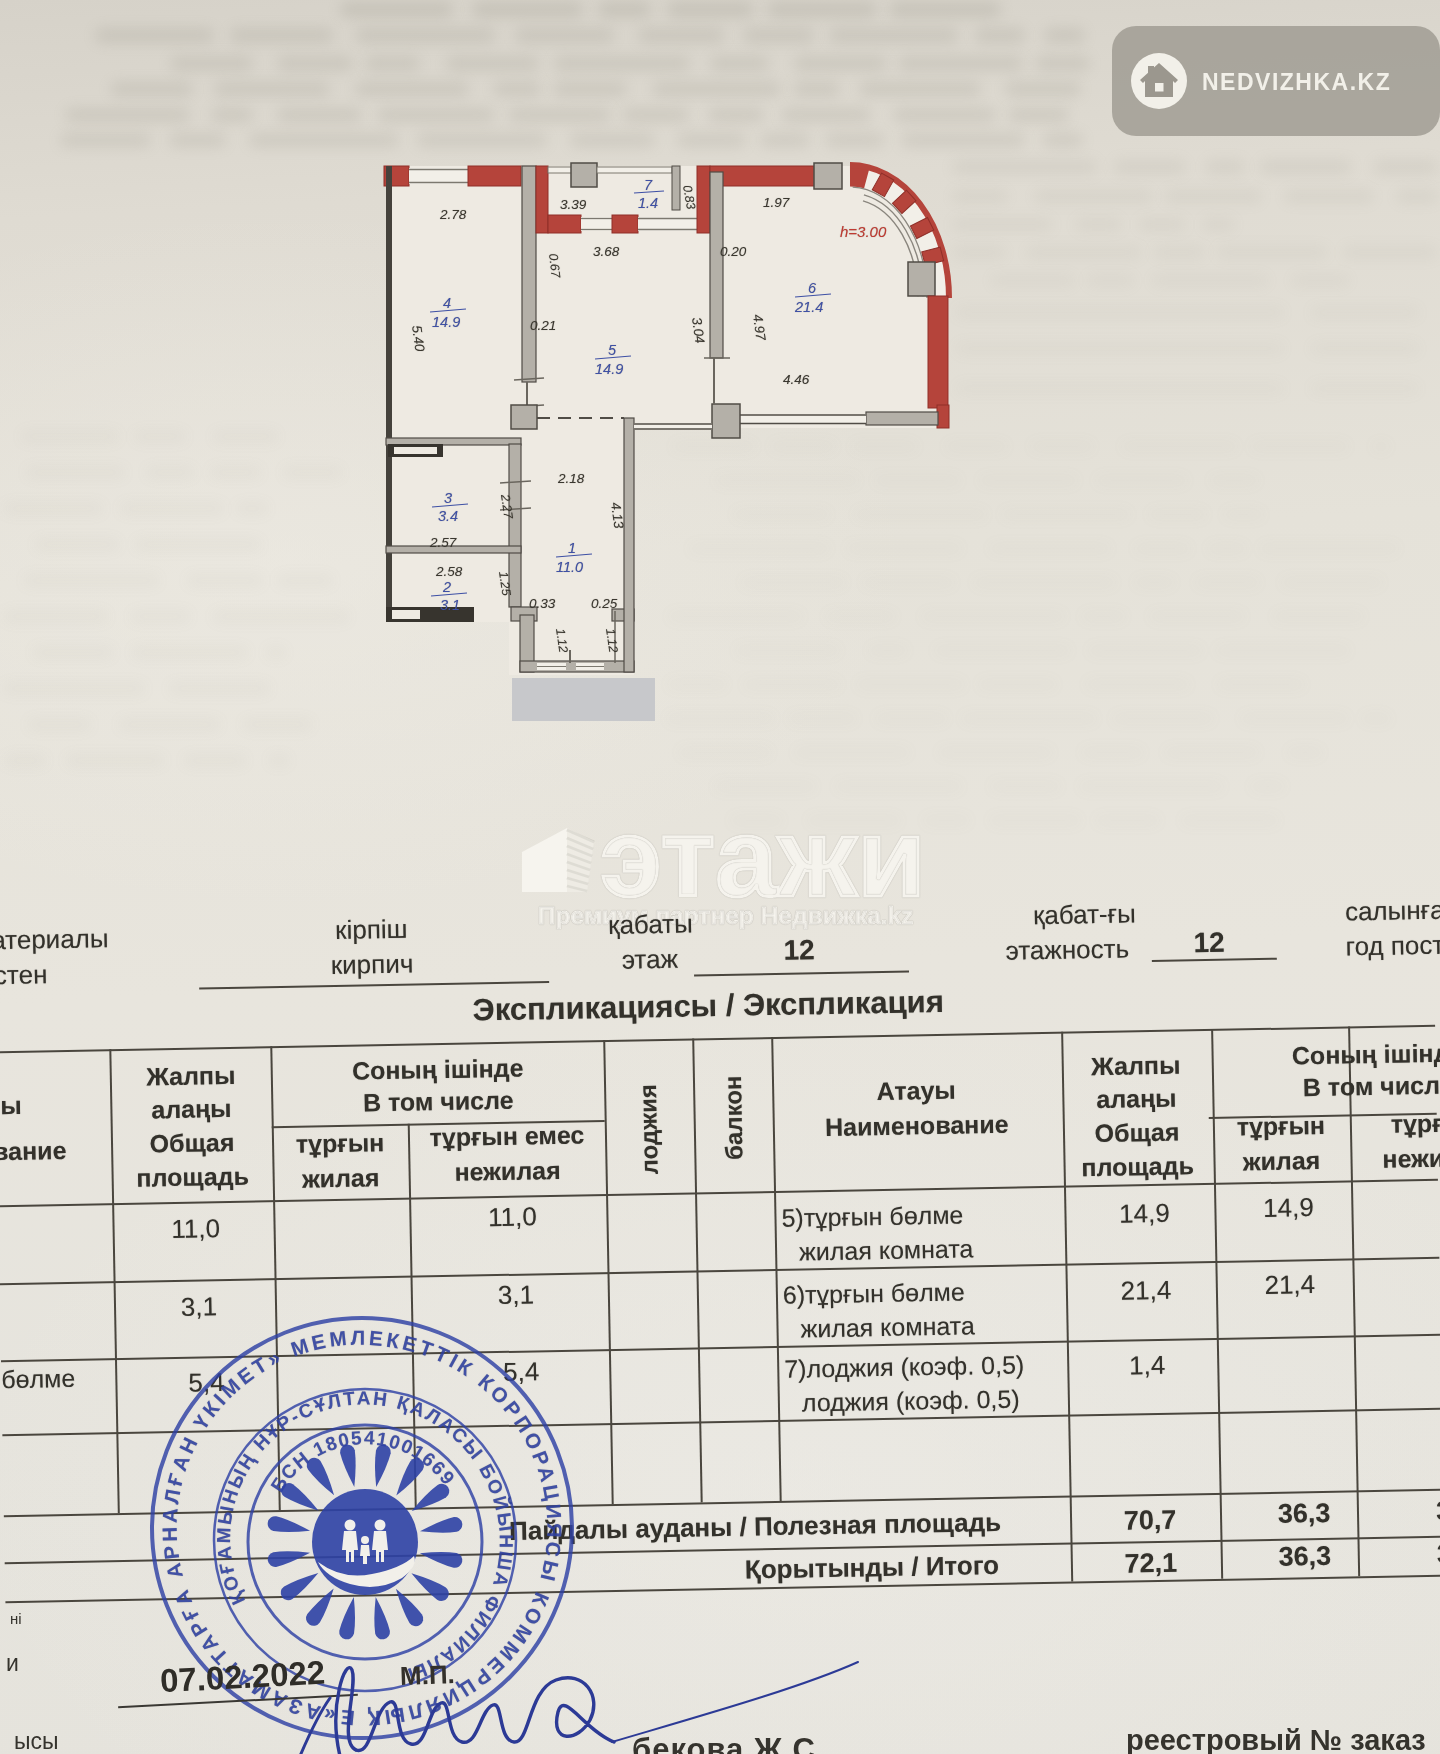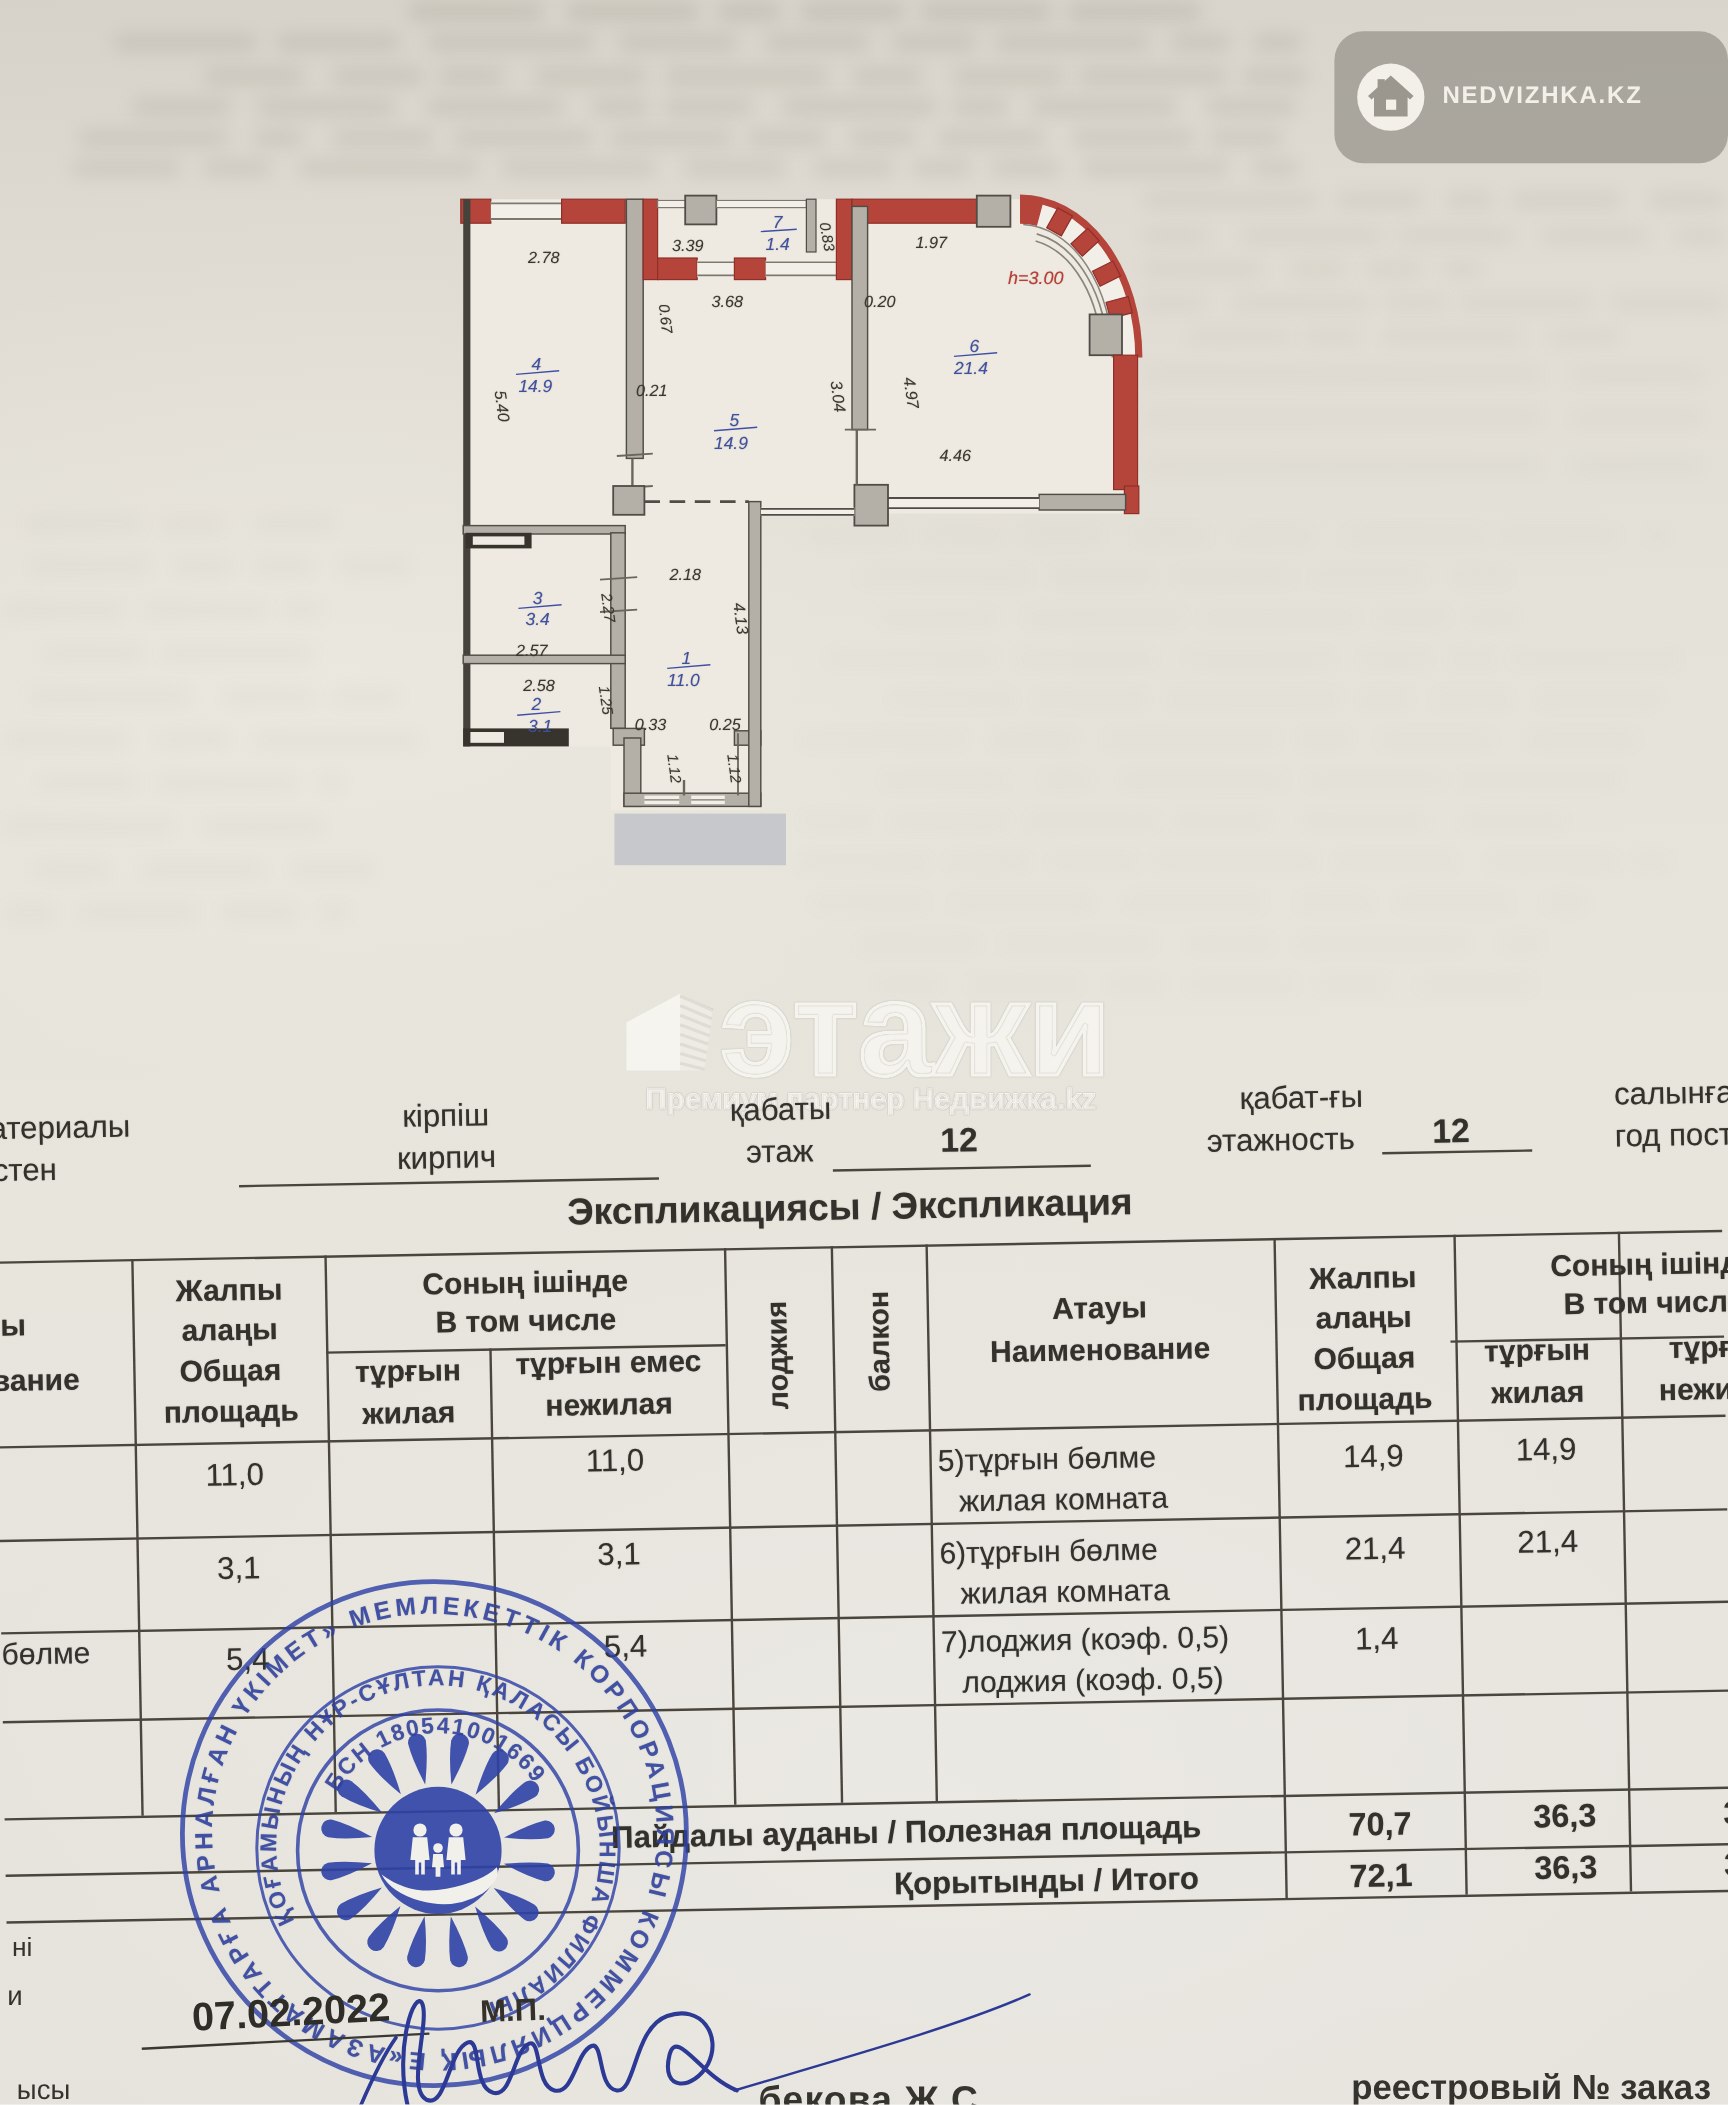--- a/index.html
+++ b/index.html
@@ -445,21 +445,21 @@
 <div class="abs" style="left:1112px;top:26px;width:328px;height:110px;background:rgba(155,151,142,0.78);border-radius:24px;"></div>
 
 <svg class="abs" style="left:1130px;top:52px;" width="58" height="58" viewBox="0 0 58 58">
   <circle cx="29" cy="29" r="28" fill="#f2f0e9"></circle>
 
   <rect x="18" y="14" width="6" height="9" fill="#9b978e"></rect>
   <path d="M29 11 L48 28 L45 31 L43 29 L43 45 L15 45 L15 29 L13 31 L10 28 Z" fill="#9b978e"></path>
   <rect x="25" y="31" width="8.5" height="8.5" fill="#f2f0e9"></rect>
 </svg>
 
-<div class="t" style="left:1202px;top:69px;font-size:20px;font-weight:bold;letter-spacing:1.5px;color:#f2f0e9;">NEDVIZHKA.KZ</div>
+<div class="t" style="left:1202px;top:69px;font-size:23px;font-weight:bold;letter-spacing:1.5px;color:#f2f0e9;">NEDVIZHKA.KZ</div>
 
 <div class="doc">
 
 <div class="t" style="left:-2px;top:912px;font-size:26px;">атериалы</div>
 <div class="t" style="left:0px;top:947px;font-size:26px;">стен</div>
 
 <div class="t" style="left:342px;top:908px;font-size:26px;">кірпіш</div>
 <div class="t" style="left:337px;top:943px;font-size:26px;">кирпич</div>
 <div class="hl" style="left:205px;top:978px;width:350px;height:2px;"></div>
 
@@ -624,17 +624,17 @@
 <path d="M340,1756 C328,1706 346,1656 352,1670 C358,1686 338,1742 356,1750" stroke-width="3.4"></path>
 <path d="M356,1750 C372,1756 374,1708 390,1702 C401,1698 394,1740 411,1744 C427,1748 428,1708 441,1703 C451,1699 446,1738 462,1742 C478,1746 480,1710 493,1705 C503,1701 498,1740 514,1742 C530,1744 528,1690 556,1680 C584,1670 602,1696 590,1720 C578,1742 550,1744 558,1712 C564,1690 584,1730 614,1742" stroke-width="3.4"></path>
 <path d="M300,1756 C312,1728 320,1712 330,1698" stroke-width="3"></path>
 </g>
 </svg>
 
 <div class="t" style="left:632px;top:1732px;font-size:31px;font-weight:bold;color:#36342e;letter-spacing:1px;">бекова Ж.С</div>
 
 <div class="t" style="left:1126px;top:1724px;font-size:29px;font-weight:bold;color:#35332d;">реестровый № заказ</div>
 
-<div class="t" style="left:10px;top:1610px;font-size:22px;color:#35332d;">ні</div>
+<div class="t" style="left:10px;top:1610px;font-size:15px;color:#35332d;">ні</div>
 <div class="t" style="left:6px;top:1650px;font-size:23px;color:#35332d;">и</div>
 <div class="t" style="left:14px;top:1728px;font-size:23px;color:#35332d;">ысы</div>
 
 </div>
 
 </body></html>

